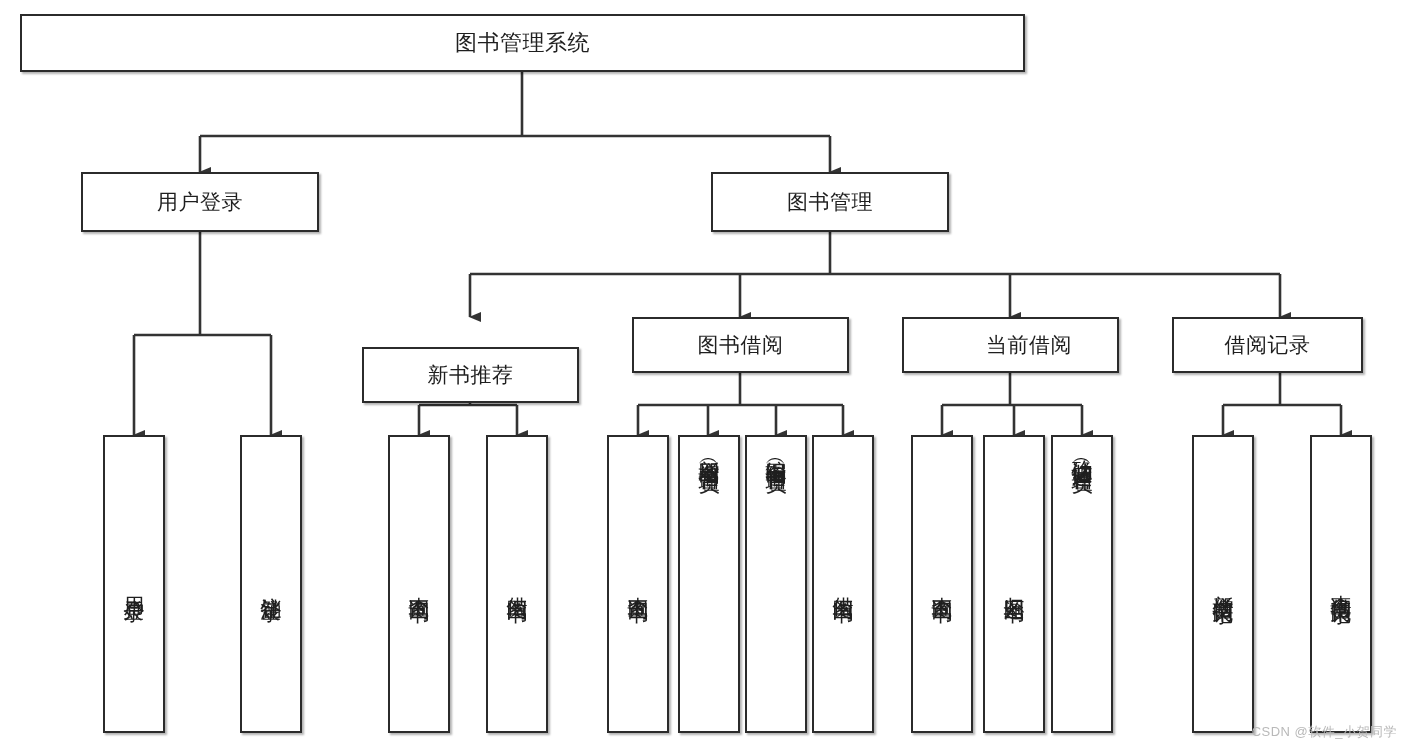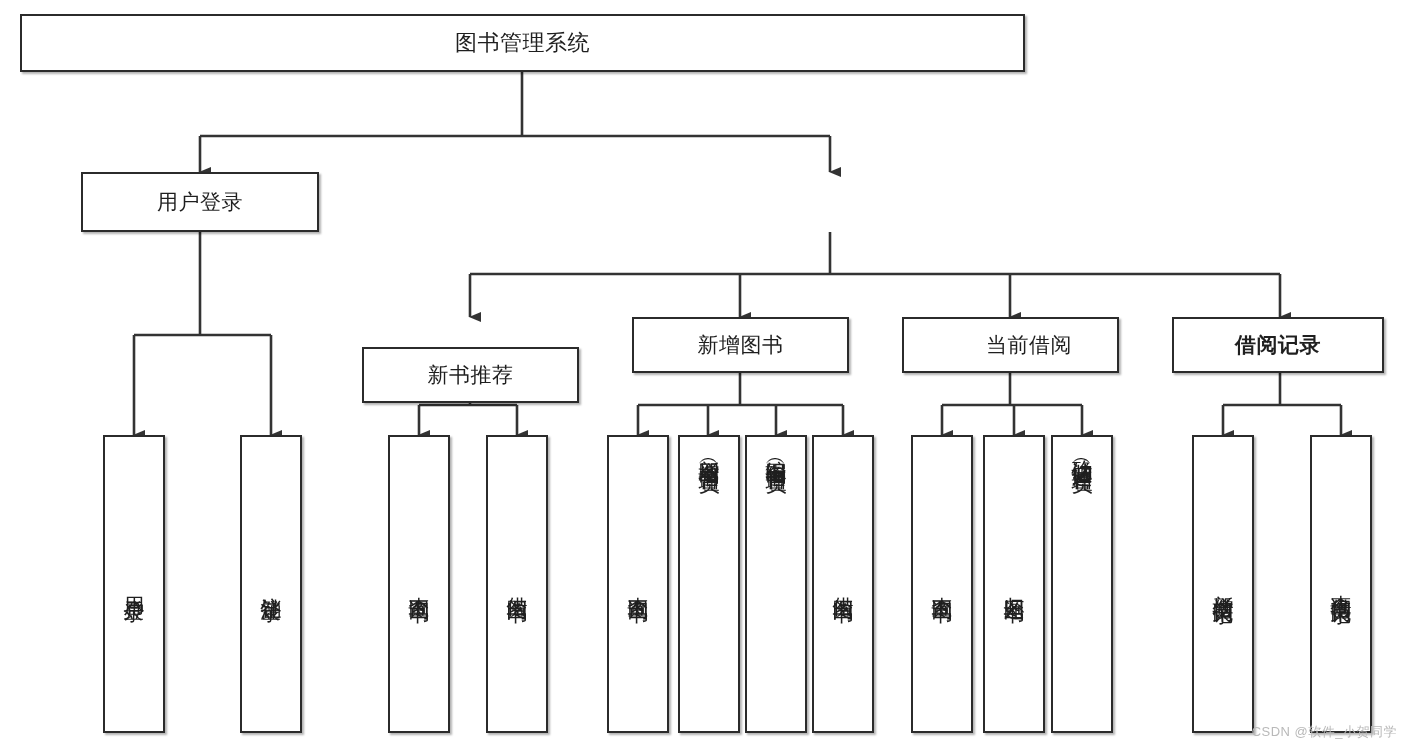--- a/index.html
+++ b/index.html
@@ -122,31 +122,34 @@
       </g>
   </svg>
 
   <div class="node root" style="left: 20px; top: 14px; width: 1005px; height: 58px;">
     <span class="node-label">图书管理系统</span>
   </div>
 
   <div class="node branch" style="left: 81px; top: 172px; width: 238px; height: 60px;">
     <span class="node-label">用户登录</span>
   </div>
+  <div class="node branch" style="left: 711px; top: 172px; width: 238px; height: 60px;">
+    <span class="node-label">图书管理</span>
+  </div>
 
   <div class="node branch" style="left: 362px; top: 317px; width: 217px; height: 56px; margin-top: 30px;">
     <span class="node-label">新书推荐</span>
   </div>
   <div class="node branch" style="left: 632px; top: 317px; width: 217px; height: 56px;">
-    <span class="node-label">新增图书</span>
+    <span class="node-label">图书借阅</span>
   </div>
   <div class="node branch" style="left: 902px; top: 317px; width: 217px; height: 56px; padding-left: 37px;">
     <span class="node-label">当前借阅</span>
   </div>
-  <div class="node branch" style="left: 1172px; top: 317px; width: 212px; height: 56px; font-weight: bold;">
+  <div class="node branch" style="left: 1172px; top: 317px; width: 191px; height: 56px;">
     <span class="node-label">借阅记录</span>
   </div>
 
   <div class="node leaf leaf-center" style="left: 103px; top: 435px; width: 62px; height: 298px;">
     <span class="node-label">用户登录</span>
   </div>
   <div class="node leaf leaf-center" style="left: 240px; top: 435px; width: 62px; height: 298px;">
     <span class="node-label">注销登录</span>
   </div>
   <div class="node leaf leaf-center" style="left: 388px; top: 435px; width: 62px; height: 298px;">

